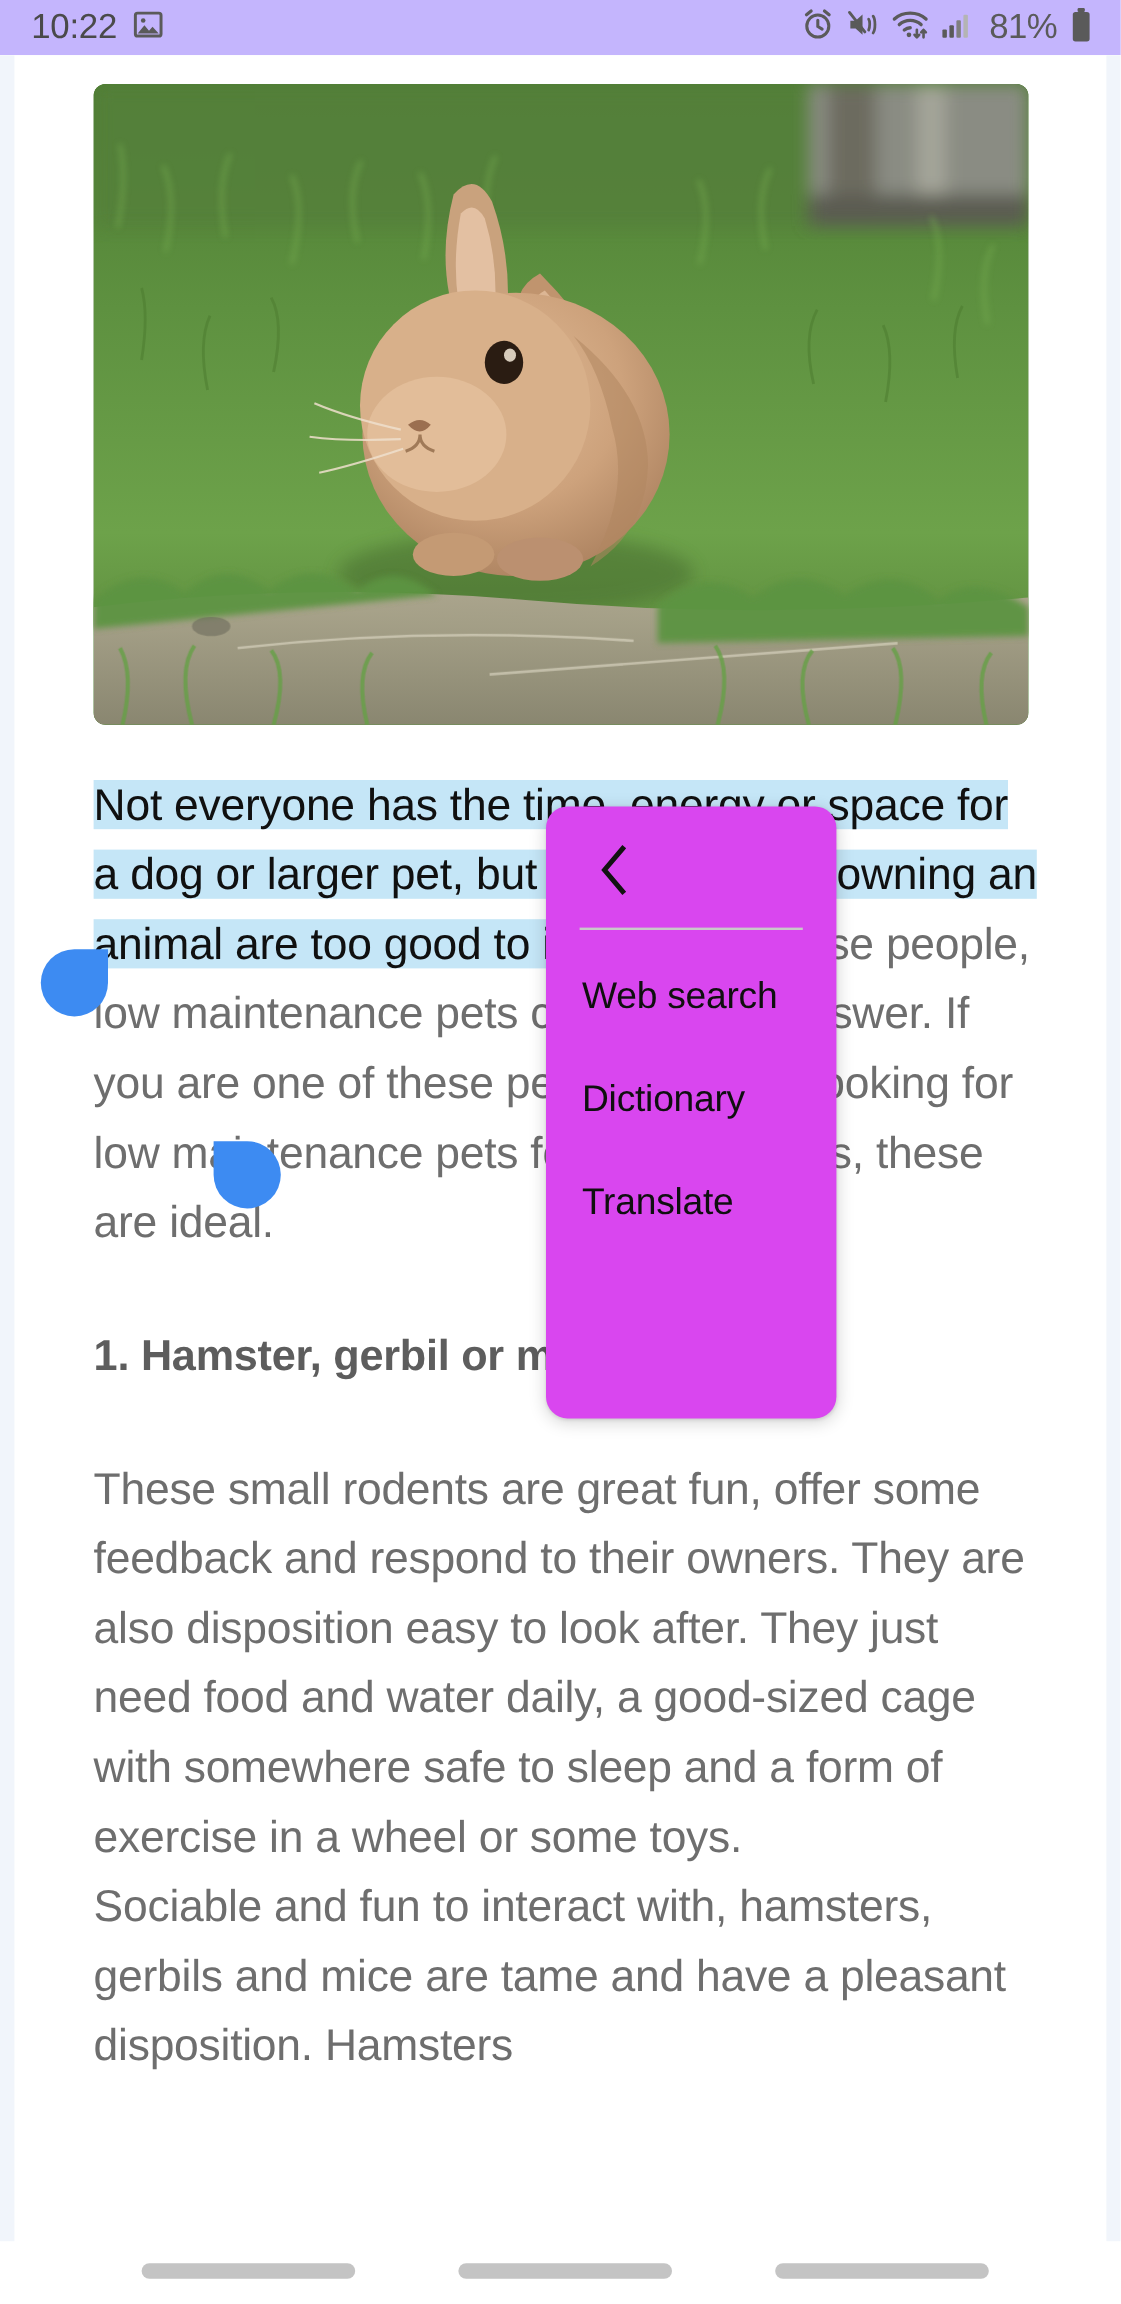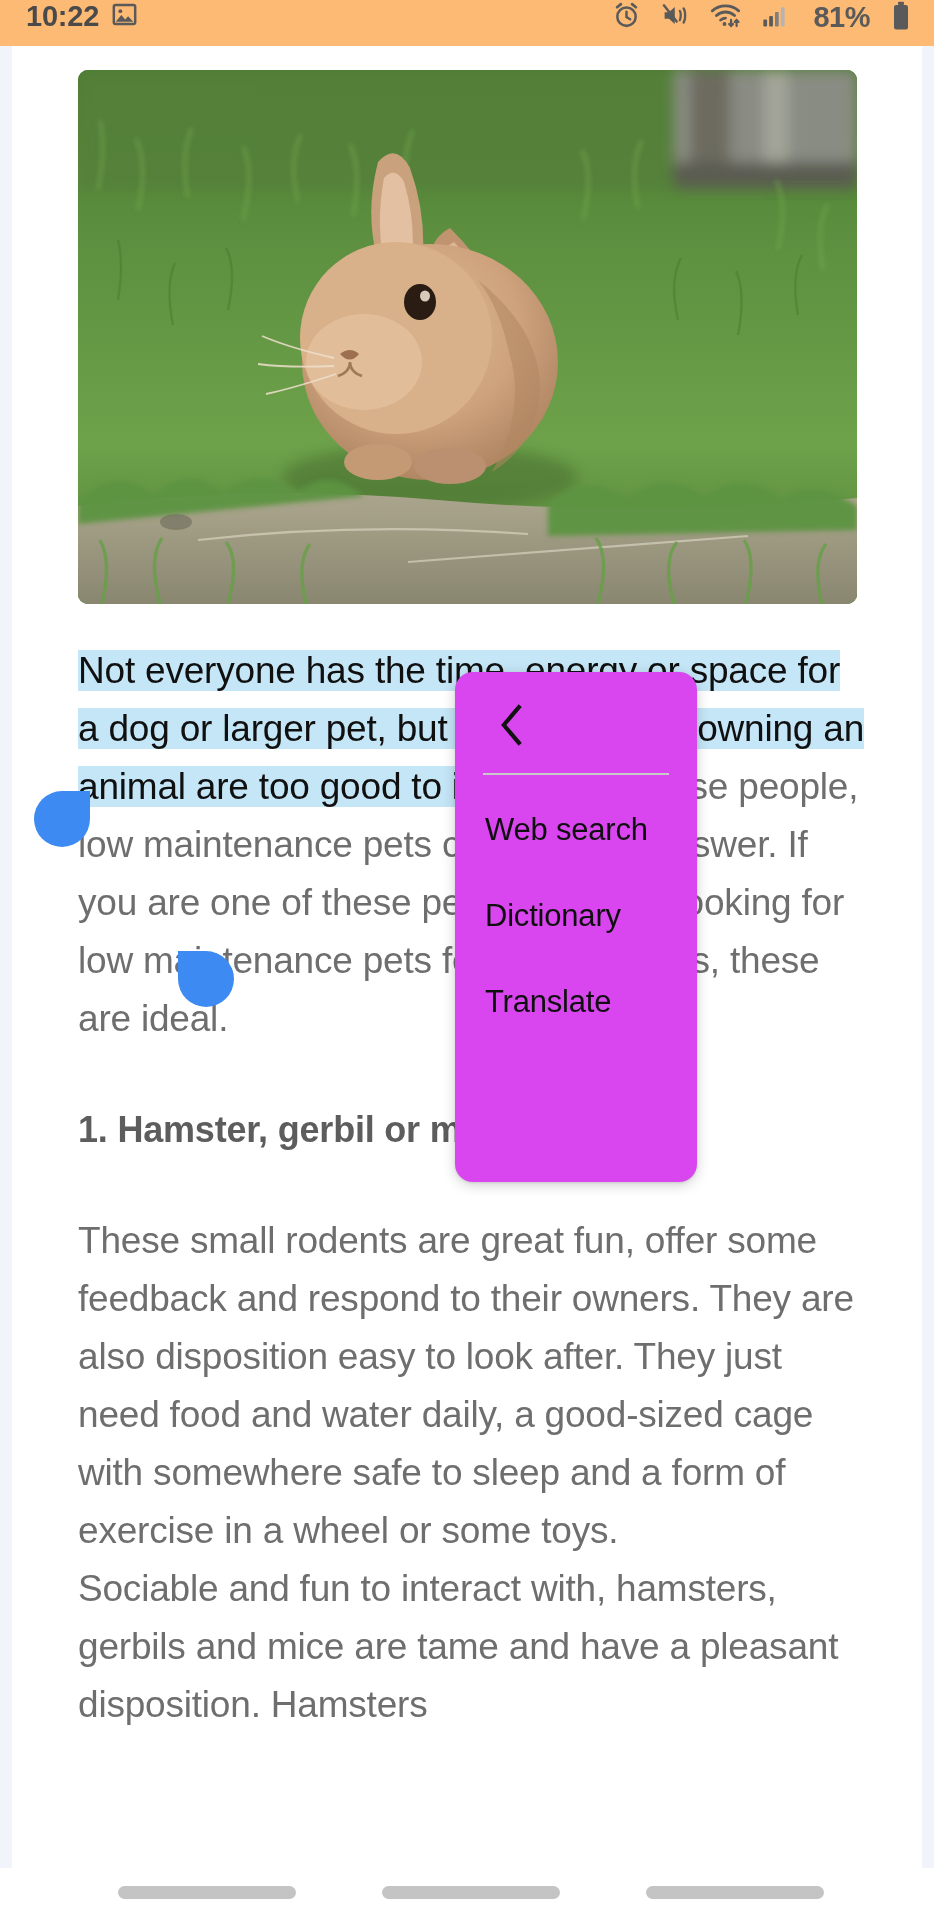--- a/index.html
+++ b/index.html
@@ -7,28 +7,27 @@
     width: 934px; height: 1920px;
     background: #ffffff;
     font-family: "Liberation Sans", sans-serif;
     overflow: hidden;
   }
   body { position: relative; }
 
   
   .statusbar {
     position: absolute; top:0; left:0; width:934px; height:46px;
-    background:#fdba74;
-    display:flex; align-items:flex-start; justify-content:space-between;
+    background:#c4b5fd;
+    display:flex; align-items:center; justify-content:space-between;
     padding: 0 22px 0 26px;
-    font-weight: bold;
   }
   .sb-left { display:flex; align-items:center; gap:12px; }
   .sb-time { font-size:29px; color:#4a4a4a; letter-spacing:-0.2px; font-family:"Liberation Sans",sans-serif; }
-  .sb-right { display:flex; align-items:center; gap:20px; }
+  .sb-right { display:flex; align-items:center; gap:9px; }
   .sb-pct { font-size:29px; color:#5a5a5a; letter-spacing:-0.5px; margin-left:4px; }
   .ic { display:block; }
 
   
   .page {
     position:absolute; top:46px; left:0; width:934px; height:1822px;
     background:#ffffff; overflow:hidden;
   }
   .page-edge-l { position:absolute; left:0; top:0; width:12px; height:100%; background:#f1f5fb; }
   .page-edge-r { position:absolute; right:0; top:0; width:12px; height:100%; background:#f1f5fb; }

